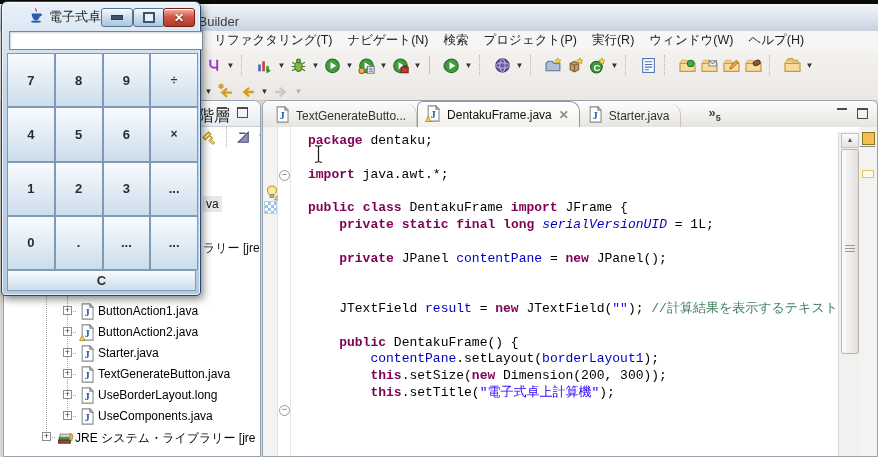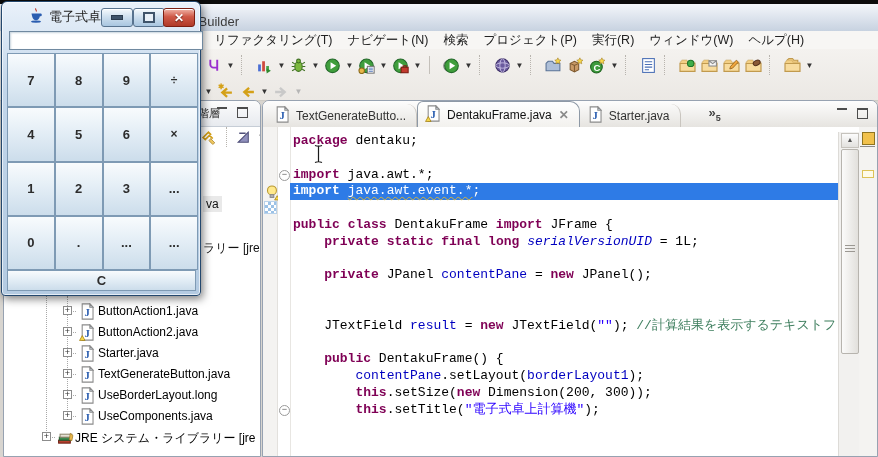--- a/index.html
+++ b/index.html
@@ -24,21 +24,21 @@
     font-size:8px;color:#333;}
   .tb-dd.dis{color:#b5b5b5;}
   .tb-sep{width:7px;height:20px;border-left:1px dotted #b8b4ae;margin:0 3px;}
   .tb-sepline{width:5px;height:18px;border-left:1px solid #c4c0ba;margin:0 4px;}
 
   
   #explorer{left:3px;top:100px;width:256px;bottom:0;background:#fff;
     border:1px solid #97a2b1;border-radius:3px 7px 0 0;overflow:hidden;}
   #explorer-header{position:absolute;left:0;top:0;right:0;height:25px;
     background:linear-gradient(#fcfcfc,#e7eaef);border-bottom:1px solid #c6cdd6;}
-  #explorer-tab-label{position:absolute;left:194px;top:5px;font-size:11px;color:#222;white-space:nowrap;font-family:Liberation Serif, serif;}
+  #explorer-tab-label{position:absolute;left:194px;top:5px;font-size:16px;color:#222;white-space:nowrap;font-family:Liberation Serif, serif;}
   .minmax{position:absolute;top:5px;display:flex;gap:7px;}
   #explorer .minmax{left:212px;} 
   .mm-btn{width:13px;height:12px;position:relative;}
   .mm-btn .bar{position:absolute;left:1px;top:1px;width:10px;height:2px;background:#4c4c4c;}
   .mm-btn .box{position:absolute;left:1px;top:1px;width:9px;height:8px;border:1px solid #4c4c4c;border-top-width:2px;}
   #explorer-toolbar{position:absolute;left:0;top:25px;right:0;height:22px;display:flex;
     align-items:center;padding-left:197px;gap:5px;}
   #tree{position:absolute;left:0;top:47px;right:0;bottom:0;background:#fff;}
   .tree-row{position:absolute;height:20px;display:flex;align-items:center;font-size:12px;color:#000;white-space:nowrap;}
   .expander{width:9px;height:9px;box-sizing:border-box;border:1px solid #8c8c8c;background:#fff;
@@ -66,21 +66,21 @@
 
   #editor-body{position:absolute;left:0;top:26px;right:0;bottom:0;background:#fff;}
   #ann-ruler{position:absolute;left:0;top:0;width:14px;bottom:0;background:#f4f3f1;border-right:1px solid #e3e1dd;}
   #fold-ruler{position:absolute;left:15px;top:0;width:12px;bottom:0;background:#fff;border-right:1px solid #e8e6e2;}
   .fold-minus{position:absolute;left:1px;width:9px;height:9px;border:1px solid #9a9a9a;border-radius:50%;
     background:#fff;color:#555;font-size:9px;line-height:7px;text-align:center;}
   .ann-marker{position:absolute;left:1px;width:13px;height:13px;}
   .checker{background:conic-gradient(#9cc2e6 0 25%,#fff 0 50%,#9cc2e6 0 75%,#fff 0) 0 0/6px 6px;border:1px solid #b9d2ea;box-sizing:border-box;}
   #code{position:absolute;left:27px;right:38px;top:0;bottom:0;overflow:hidden;
     font-family:"Liberation Mono",monospace;font-size:13px;line-height:16.8px;padding-top:6px;}
-  .cline{height:16.8px;padding-left:3px;white-space:pre;}
+  .cline{height:16.8px;padding-left:18px;white-space:pre;}
   .cline.sel{background:var(--sel,#2e7be6);}
   .cline.sel span{color:#fff !important;}
   .tk-k{color:var(--kw,#7f0055);font-weight:bold;}
   .tk-p{color:#000;}
   .tk-f{color:var(--fld,#0000c0);}
   .tk-sf{color:var(--fld,#0000c0);font-style:italic;}
   .tk-s{color:var(--str,#2a00ff);}
   .tk-c{color:var(--cmt,#3f7f5f);}
   .tk-sq{text-decoration:underline wavy #d4b23a 1px;text-underline-offset:2px;}
   #vscroll{position:absolute;right:18px;width:20px;top:5px;bottom:0;background:#f2f1ef;border-left:1px solid #dddbd7;}
@@ -465,21 +465,20 @@
           <div class="ann-marker checker" style="top: 74.2px;"></div>
         </div>
       <div id="fold-ruler">
           <div class="fold-minus" style="top: 42.6px;">−</div>
           <div class="fold-minus" style="top: 277.8px;">−</div>
         </div>
       <div id="code">
           <div class="cline"><span class="tk-k">package</span><span class="tk-p"> dentaku;</span></div>
           <div class="cline"></div>
           <div class="cline"><span class="tk-k">import</span><span class="tk-p"> java.awt.*;</span></div>
-          <div class="cline sel"><span class="tk-k">import</span><span class="tk-p"> </span><span class="tk-sq">java.awt.event.*</span><span class="tk-p">;</span></div>
           <div class="cline"></div>
           <div class="cline"><span class="tk-k">public</span><span class="tk-p"> </span><span class="tk-k">class</span><span class="tk-p"> DentakuFrame </span><span class="tk-k">import</span><span class="tk-p"> JFrame {</span></div>
           <div class="cline"><span class="tk-p">    </span><span class="tk-k">private</span><span class="tk-p"> </span><span class="tk-k">static</span><span class="tk-p"> </span><span class="tk-k">final</span><span class="tk-p"> </span><span class="tk-k">long</span><span class="tk-p"> </span><span class="tk-sf">serialVersionUID</span><span class="tk-p"> = 1L;</span></div>
           <div class="cline"></div>
           <div class="cline"><span class="tk-p">    </span><span class="tk-k">private</span><span class="tk-p"> JPanel </span><span class="tk-f">contentPane</span><span class="tk-p"> = </span><span class="tk-k">new</span><span class="tk-p"> JPanel();</span></div>
           <div class="cline"></div>
           <div class="cline"></div>
           <div class="cline"><span class="tk-p">    JTextField </span><span class="tk-f">result</span><span class="tk-p"> = </span><span class="tk-k">new</span><span class="tk-p"> JTextField(</span><span class="tk-s">""</span><span class="tk-p">); </span><span class="tk-c">//計算結果を表示するテキストフィ</span></div>
           <div class="cline"></div>
           <div class="cline"><span class="tk-p">    </span><span class="tk-k">public</span><span class="tk-p"> DentakuFrame() {</span></div>

